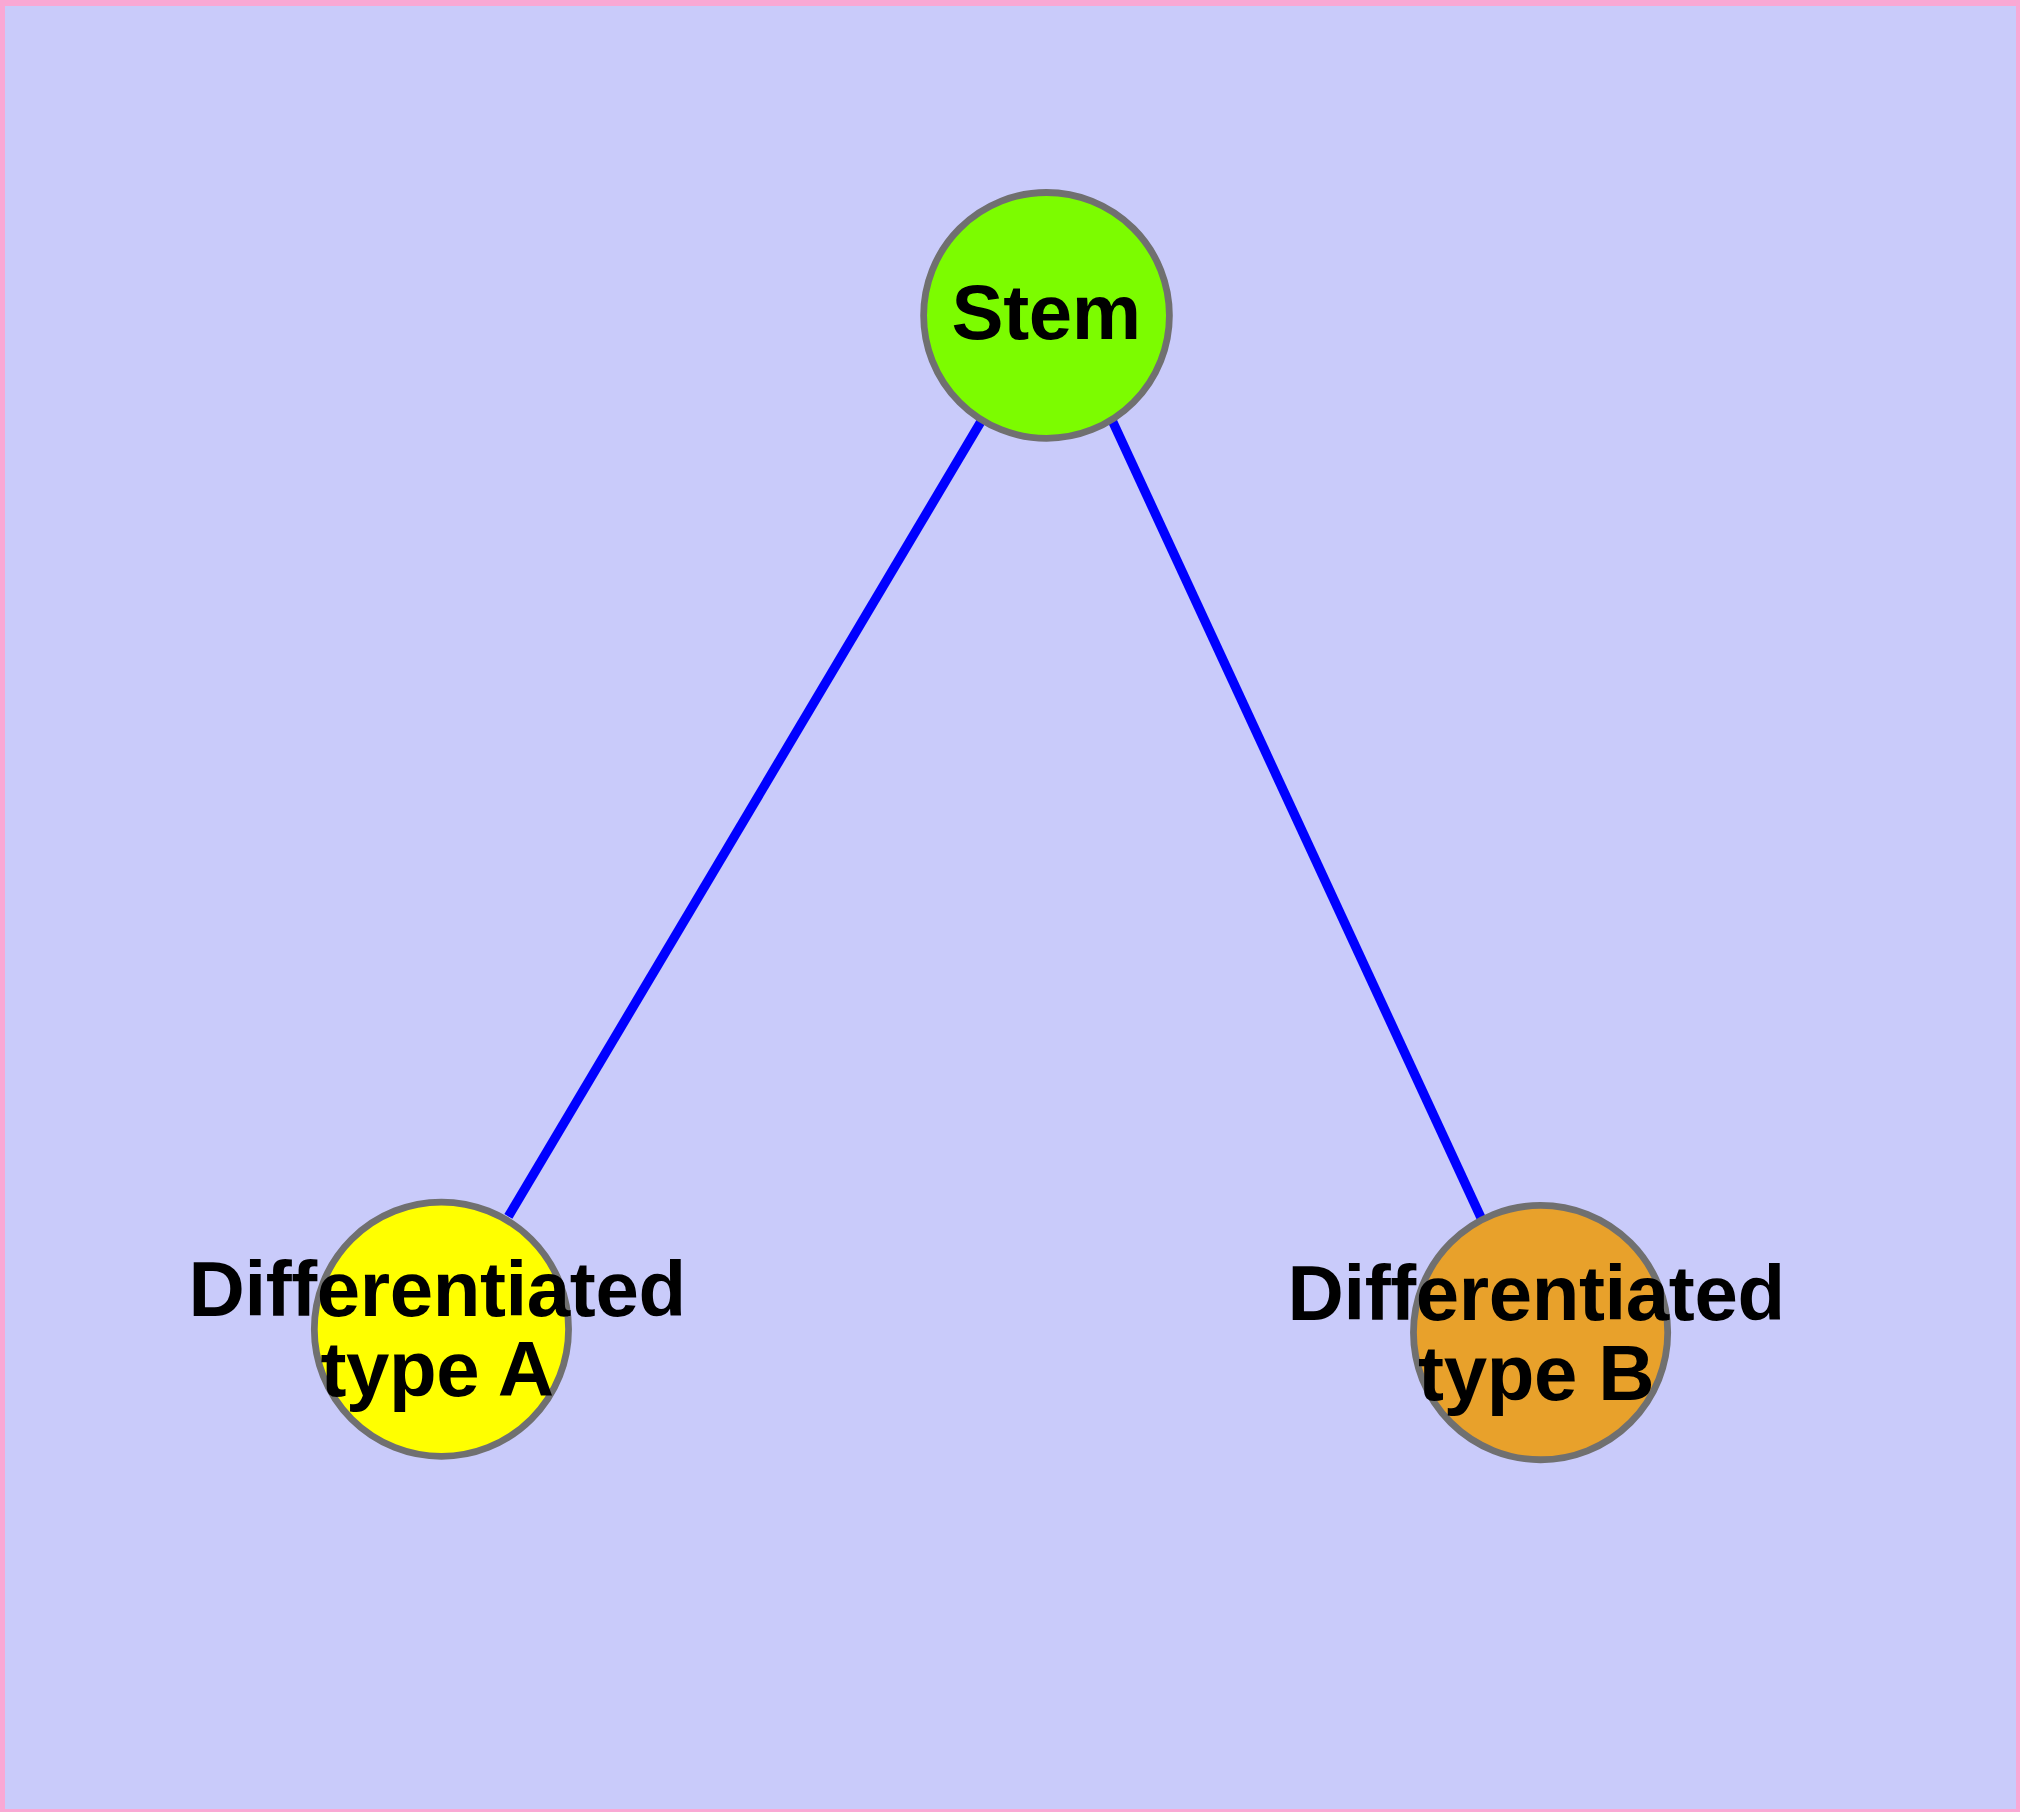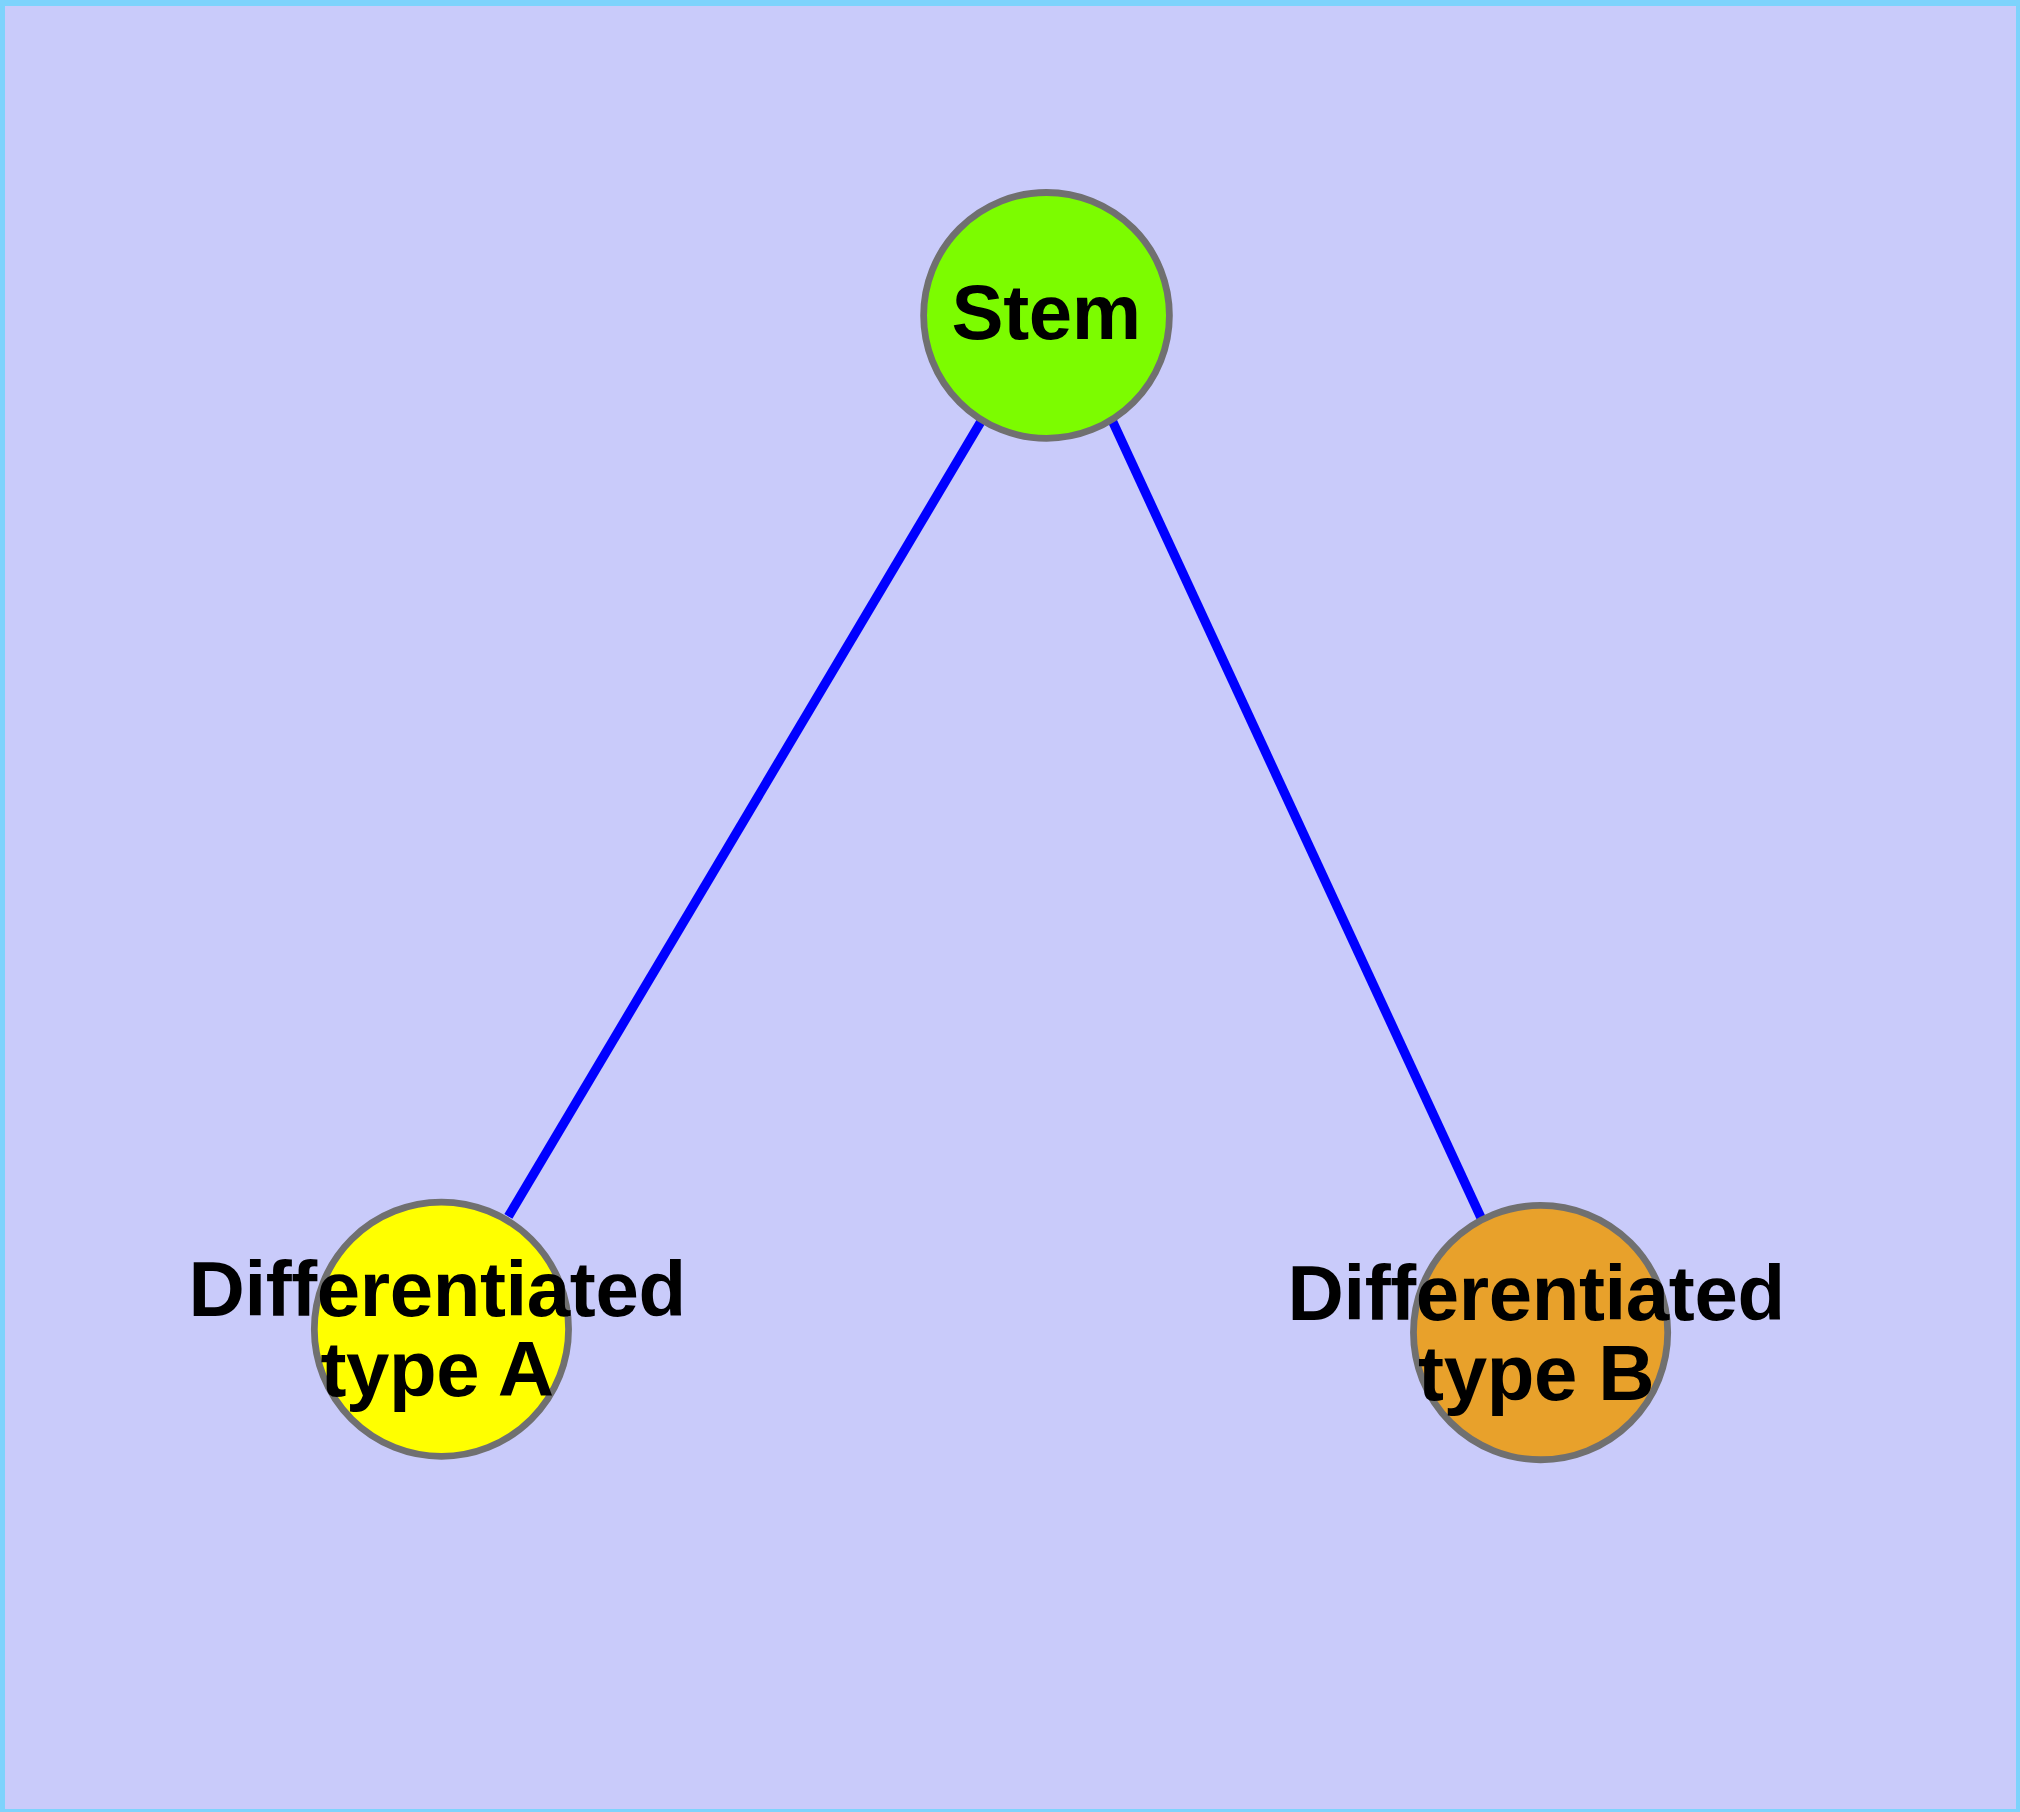--- a/index.html
+++ b/index.html
@@ -4,21 +4,21 @@
 <style>
   html, body {
     margin: 0;
     padding: 0;
     background: #ffffff;
   }
   #stage {
     position: relative;
     width: 2021px;
     height: 1812px;
-    background: #7dd3fc;
+    background: #f9a8d4;
     overflow: hidden;
     font-family: "Liberation Sans", sans-serif;
   }
   #canvas {
     position: absolute;
     left: 5.1px;
     top: 6px;
     width: 2011px;
     height: 1803px;
     background: #c9cbfa;

